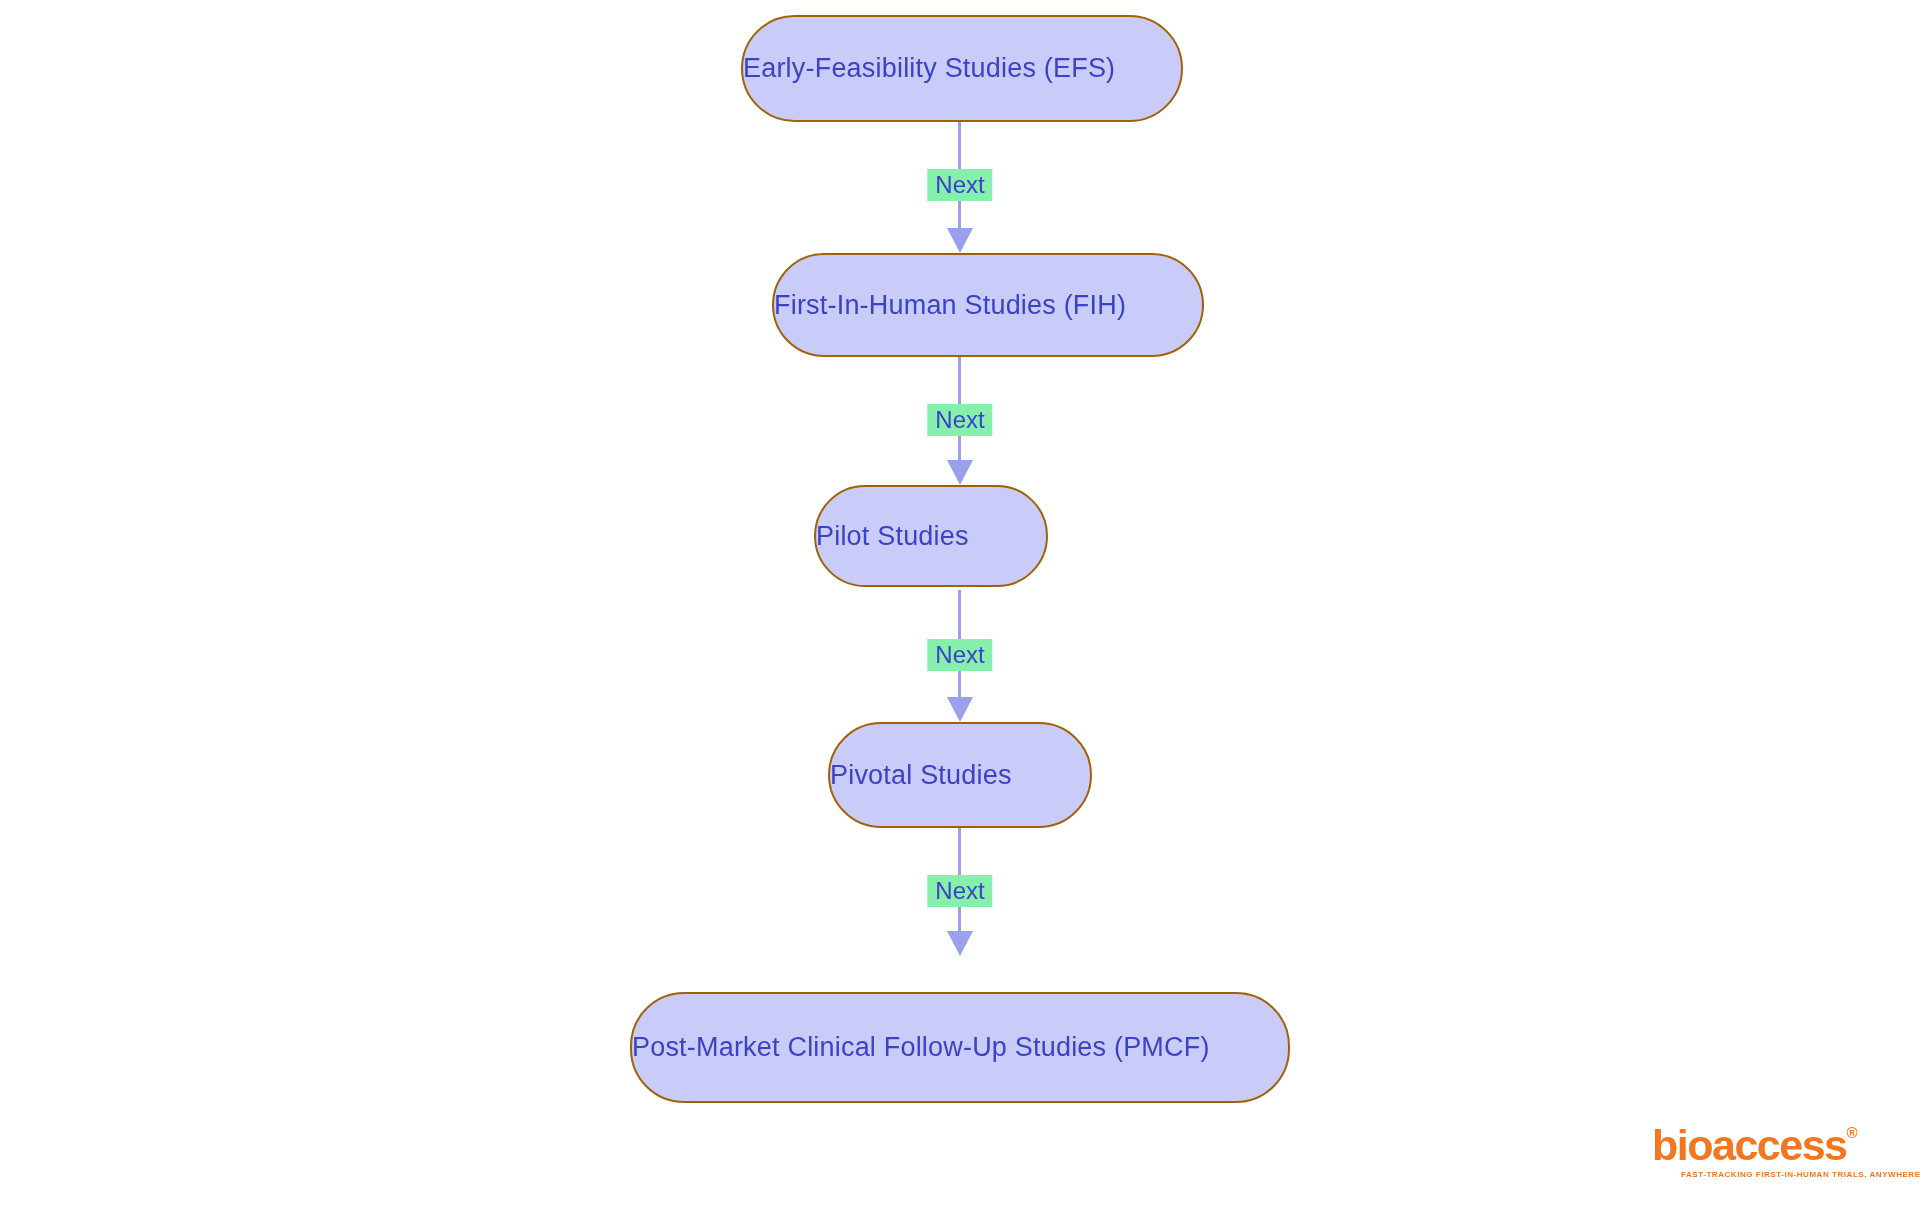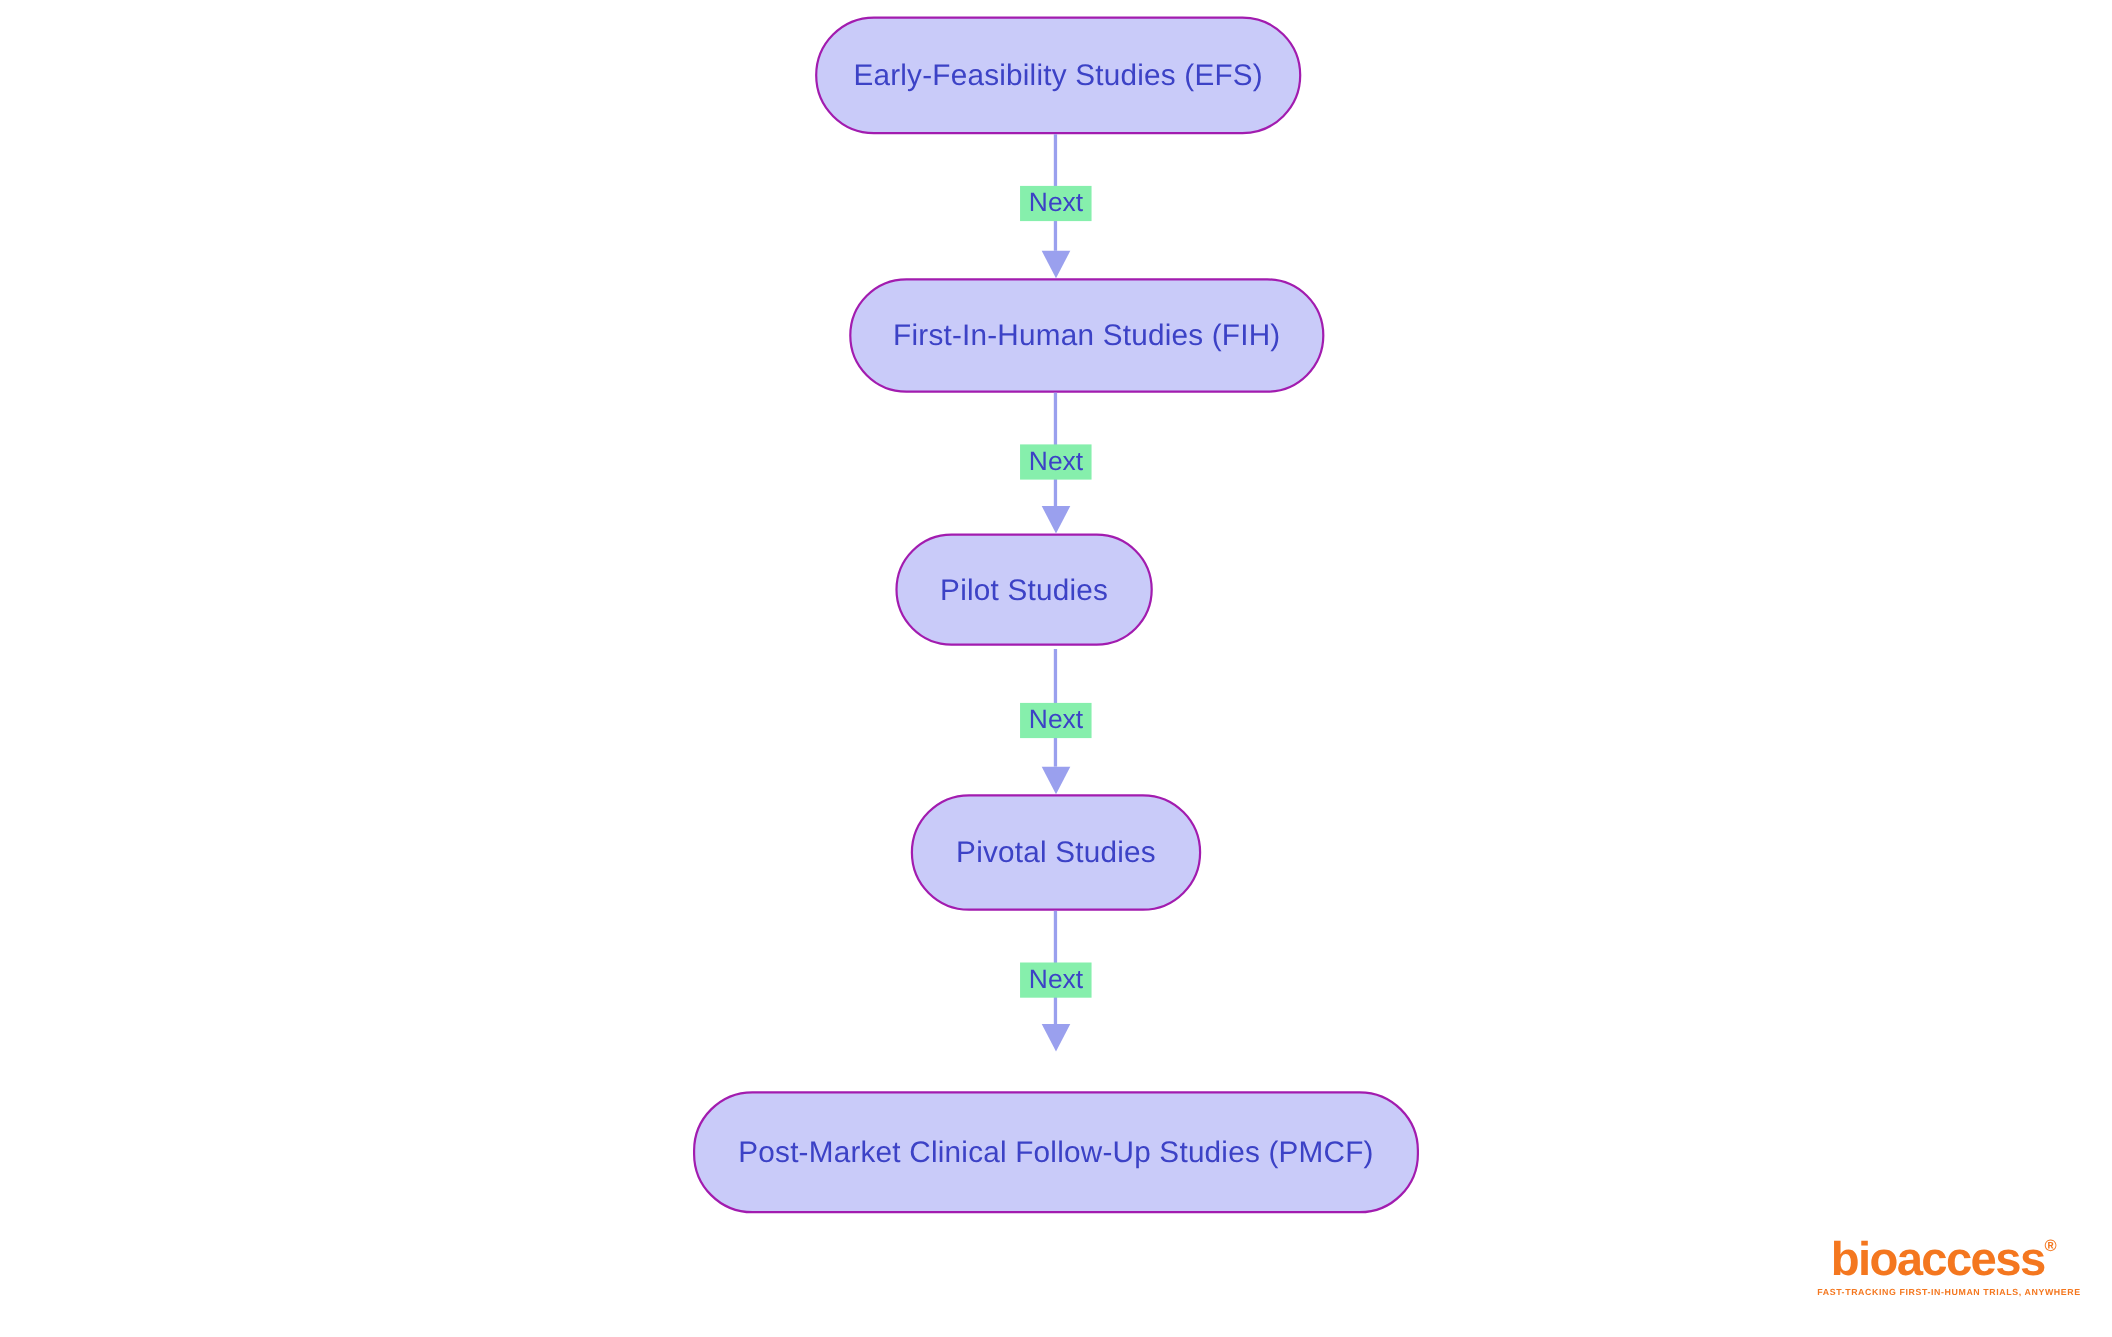--- a/index.html
+++ b/index.html
@@ -12,25 +12,24 @@
     position: relative;
     width: 1920px;
     height: 1215px;
     background: #ffffff;
     overflow: hidden;
   }
   .node {
     position: absolute;
     box-sizing: border-box;
     background: #c9cbf9;
-    border: 2px solid #a21caf;
+    border: 2px solid #a16207;
     border-radius: 54px;
     display: flex;
     align-items: center;
-    justify-content: center;
     text-align: center;
   }
   .node span {
     color: #3c42c6;
     font-size: 27px;
     letter-spacing: 0.2px;
     white-space: nowrap;
   }
   .arrow-line {
     position: absolute;
@@ -61,36 +60,36 @@
     width: 230px;
     text-align: left;
   }
   .logo .brand {
     color: #f4771f;
     font-size: 43px;
     font-weight: bold;
     letter-spacing: -1.5px;
     line-height: 1.0;
     white-space: nowrap;
-    text-align: center;
   }
   .logo .reg {
     color: #f4771f;
     font-size: 15px;
     font-weight: bold;
     vertical-align: 22px;
     letter-spacing: 0;
   }
   .logo .tagline {
     margin-top: 3px;
     color: #f4771f;
     font-size: 8px;
     font-weight: bold;
     letter-spacing: 0.55px;
     white-space: nowrap;
+    margin-left: 29px;
   }
 </style>
 </head>
 <body>
 
 <div class="canvas">
 
   <div class="node" style="left:741px; top:15px; width:442px; height:107px;">
     <span>Early-Feasibility Studies (EFS)</span>
   </div>

